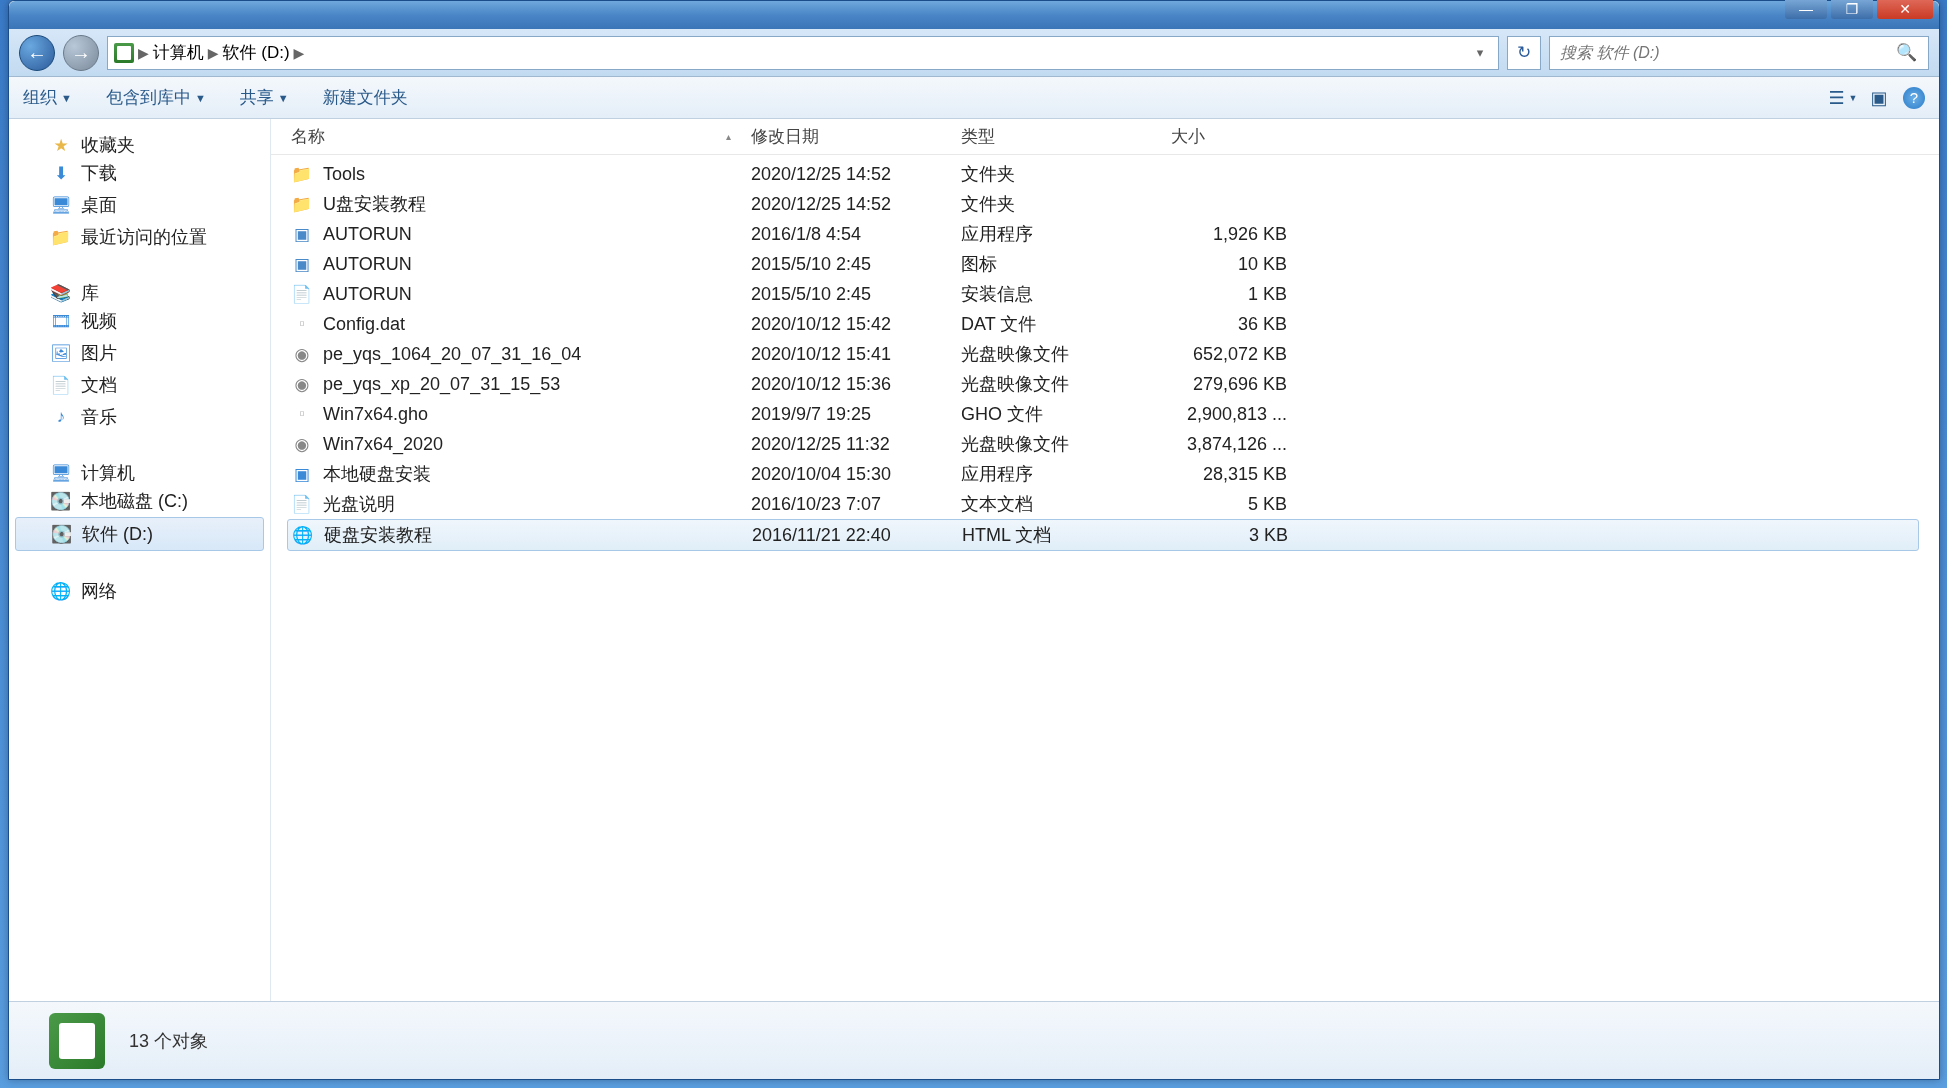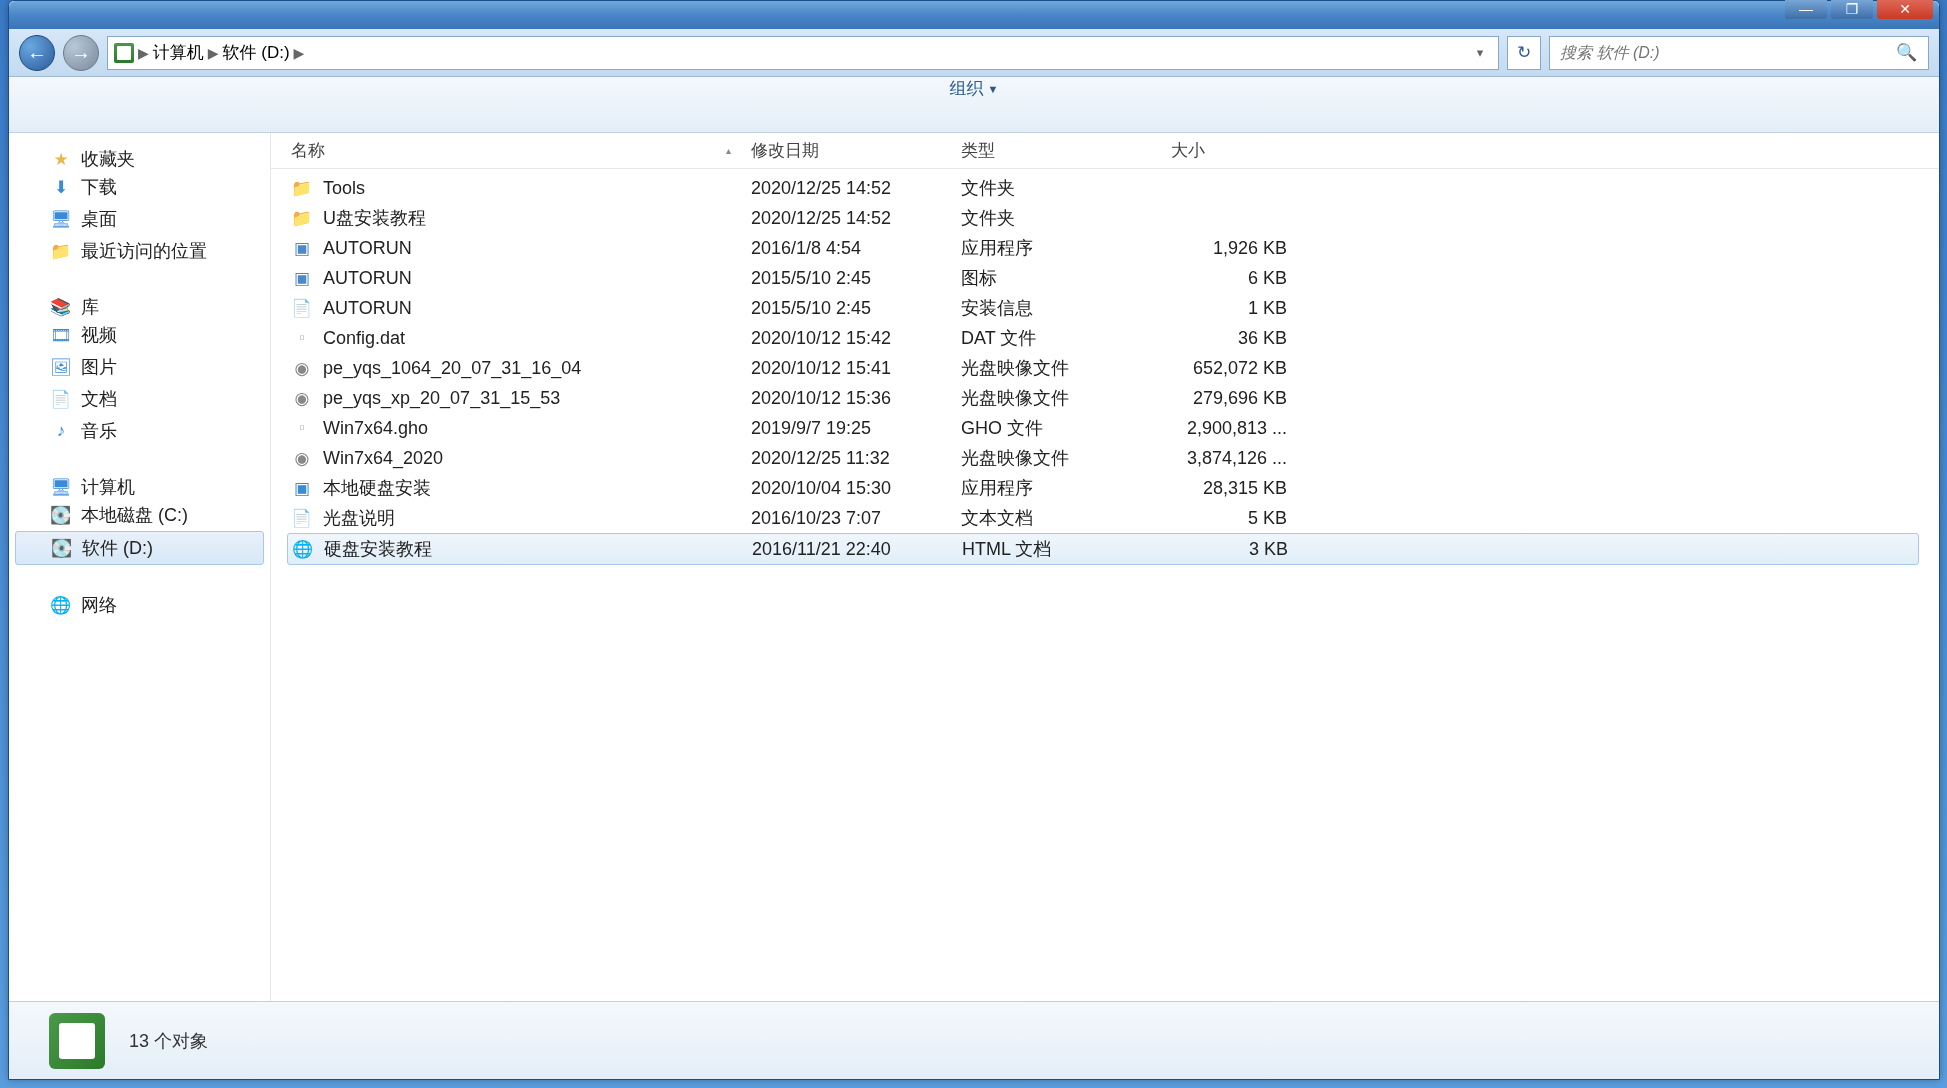--- a/index.html
+++ b/index.html
@@ -17,21 +17,21 @@
 .nav-fwd { background: radial-gradient(circle at 30% 30%, #b8c8d8, #7a8a9a); border: 1px solid #6a7a8a; }
 .addressbar { flex: 1; height: 34px; background: #fff; border: 1px solid #88a8c8; display: flex; align-items: center; padding: 0 6px; gap: 4px; font-size: 17px; }
 .addr-icon { width: 20px; height: 20px; background: linear-gradient(#4a9a4a,#2a7a2a); border-radius: 2px; position: relative; }
 .addr-icon::after { content: ""; position: absolute; inset: 3px; background: #fff; border-radius: 1px; }
 .addr-sep { color: #666; font-size: 14px; }
 .addr-drop { width: 24px; text-align: center; color: #666; cursor: pointer; font-size: 13px; margin-left: auto; }
 .refresh-btn { width: 34px; height: 34px; background: #fff; border: 1px solid #88a8c8; display: flex; align-items: center; justify-content: center; color: #2a5a9a; cursor: pointer; font-size: 17px; }
 .searchbox { width: 380px; height: 34px; background: #fff; border: 1px solid #88a8c8; display: flex; align-items: center; padding: 0 10px; }
 .search-input { flex: 1; border: none; outline: none; font-style: italic; color: #15803d; font-size: 16px; }
 .search-icon { color: #2a6aaa; font-size: 17px; cursor: pointer; }
-.toolbar { height: 56px; background: linear-gradient(to bottom, #f4f8fc 0%, #e4eef8 100%); display: flex; align-items: center; padding: 0 14px; gap: 34px; border-bottom: 1px solid #c0d0e0; font-size: 17px; color: #2a5a8a; flex-direction: column; }
+.toolbar { height: 42px; background: linear-gradient(to bottom, #f4f8fc 0%, #e4eef8 100%); display: flex; align-items: center; padding: 0 14px; gap: 34px; border-bottom: 1px solid #c0d0e0; font-size: 17px; color: #2a5a8a; }
 .tb-item { cursor: pointer; display: flex; align-items: center; gap: 4px; }
 .tb-caret { font-size: 11px; }
 .tb-right { margin-left: auto; display: flex; align-items: center; gap: 12px; }
 .tb-icon { width: 24px; height: 24px; display: flex; align-items: center; justify-content: center; cursor: pointer; font-size: 18px; color: #2a5a8a; }
 .content { flex: 1; display: flex; overflow: hidden; }
 .sidebar { width: 262px; background: #fff; border-right: 1px solid #e0e8f0; padding: 14px 0; overflow-y: auto; }
 .sb-group { margin-bottom: 28px; }
 .sb-item { display: flex; align-items: center; gap: 10px; padding: 4px 18px 4px 42px; font-size: 18px; cursor: pointer; color: #222; }
 .sb-header { padding-left: 42px; font-size: 18px; display: flex; align-items: center; gap: 10px; color: #222; }
 .sb-item.selected { background: linear-gradient(to bottom, #e8f0fa, #d8e8f8); border: 1px solid #a8c8e8; border-radius: 3px; margin: 0 6px; padding-left: 36px; }
@@ -218,21 +218,21 @@
             <div>应用程序</div>
             <div class="fsize">1,926 KB</div>
           </div>
           <div class="file-row">
             <div class="fname">
               <span class="ficon icon-ico">▣</span>
               <span>AUTORUN</span>
             </div>
             <div>2015/5/10 2:45</div>
             <div>图标</div>
-            <div class="fsize">6 KB</div>
+            <div class="fsize">10 KB</div>
           </div>
           <div class="file-row">
             <div class="fname">
               <span class="ficon icon-inf">📄</span>
               <span>AUTORUN</span>
             </div>
             <div>2015/5/10 2:45</div>
             <div>安装信息</div>
             <div class="fsize">1 KB</div>
           </div>

